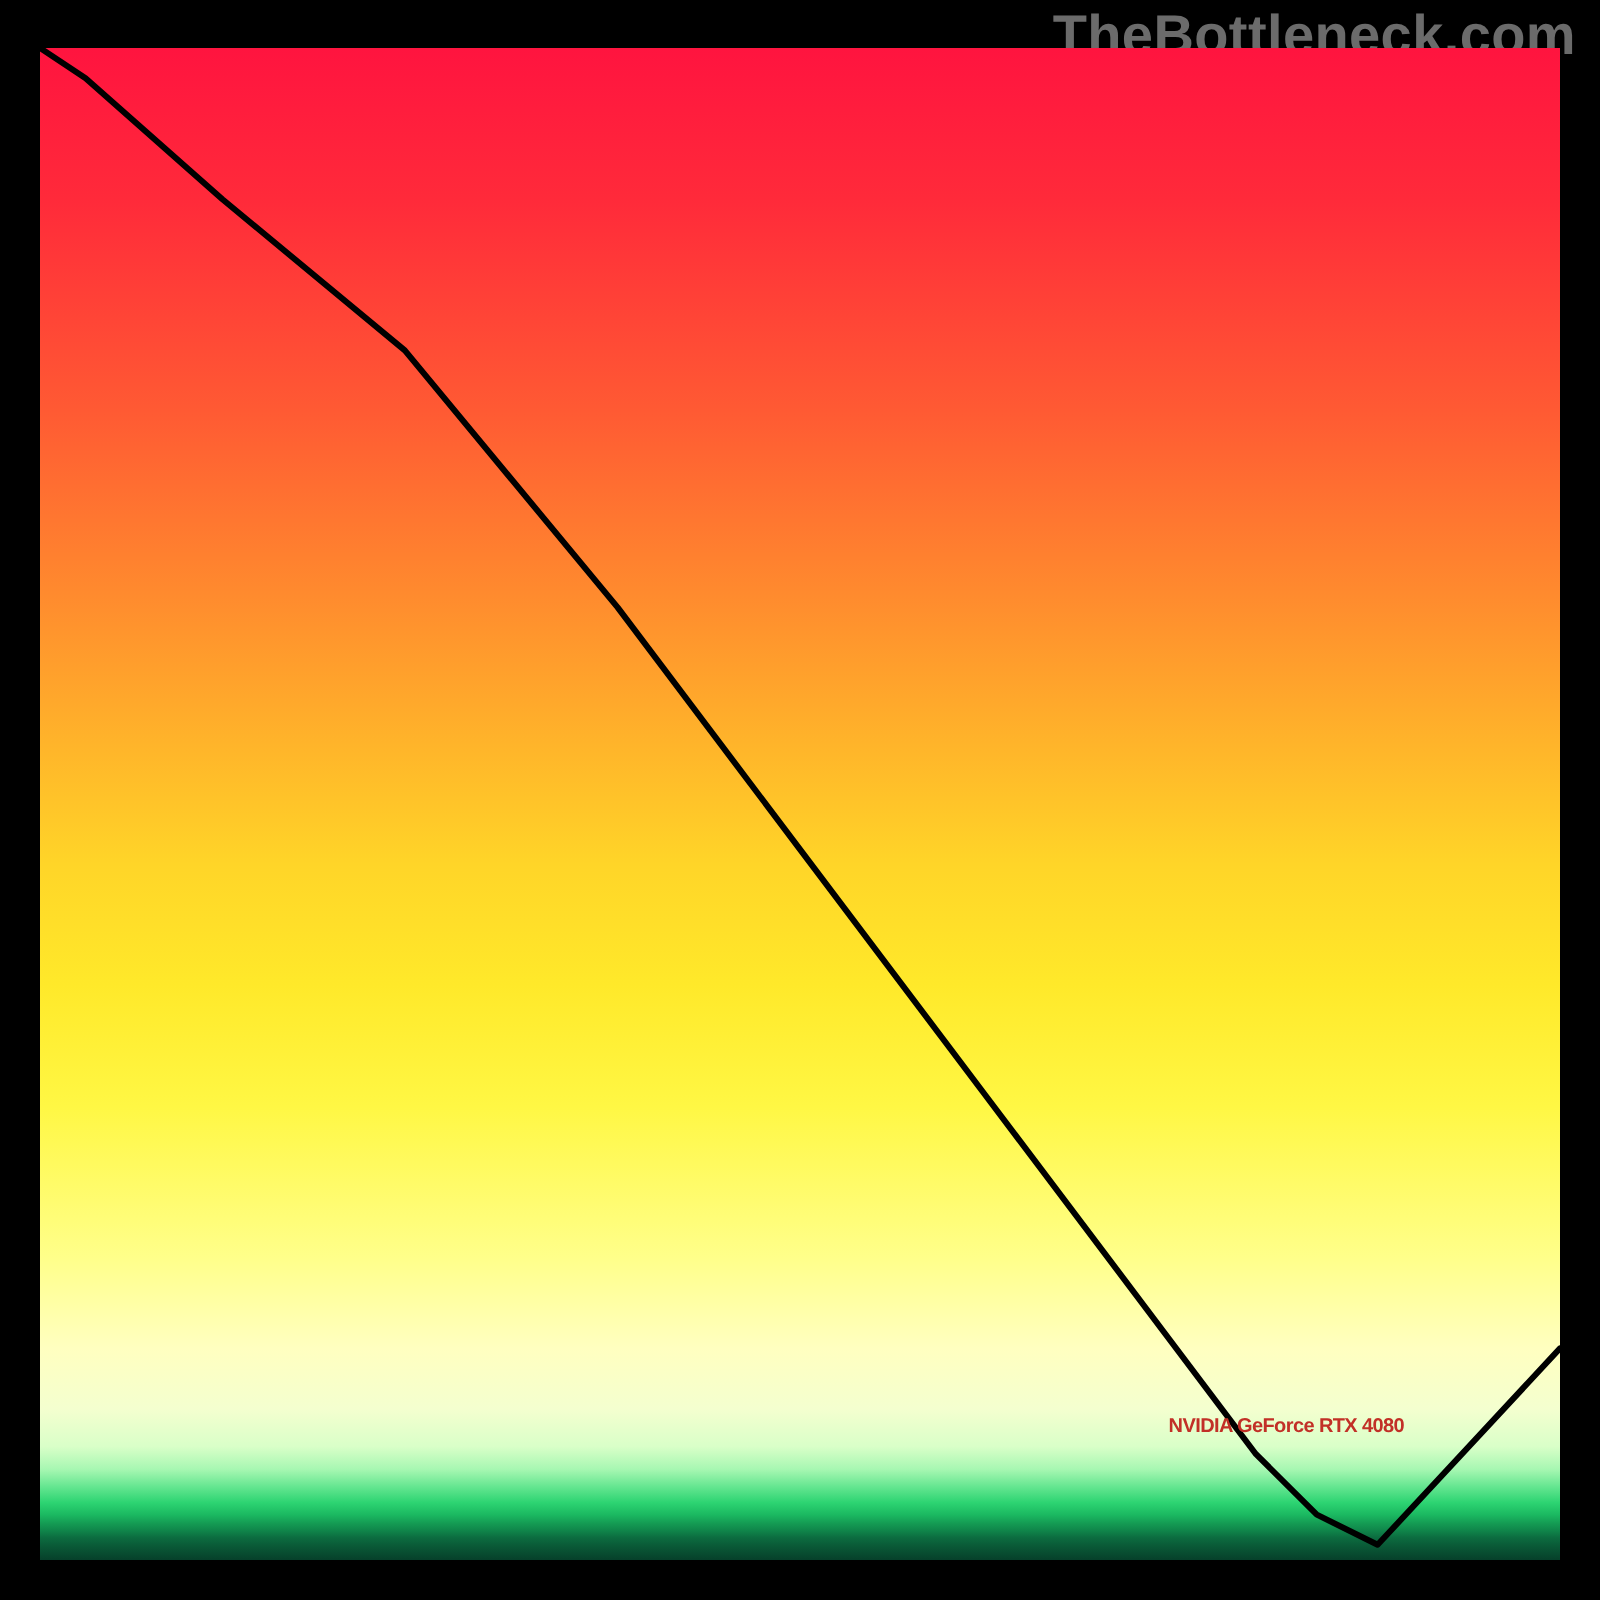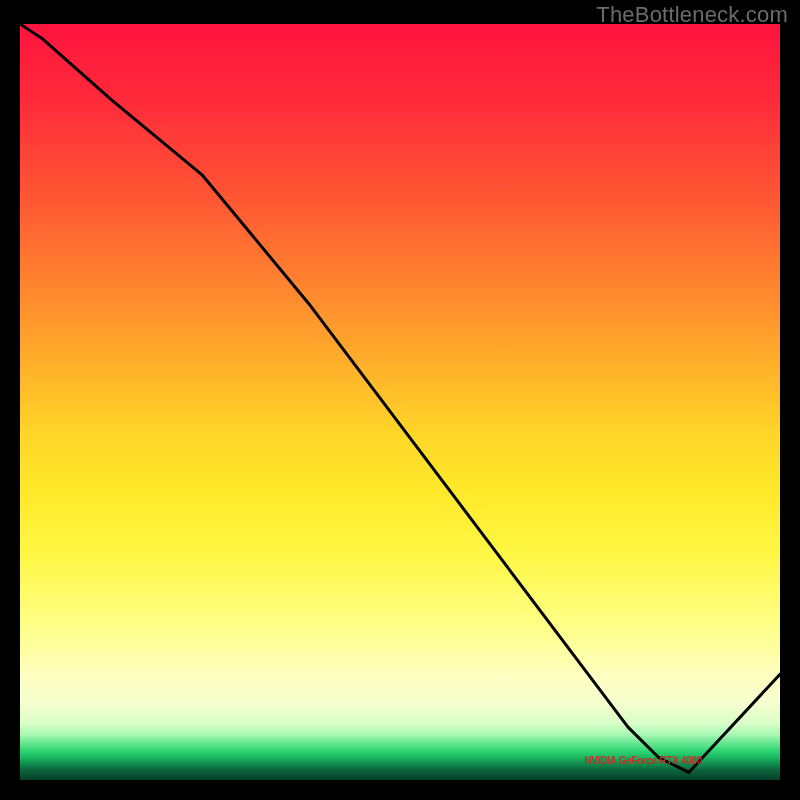--- a/index.html
+++ b/index.html
@@ -8,22 +8,22 @@
     position: relative;
     width: 800px;
     height: 800px;
     background: #000;
   }
   .watermark {
     position: absolute;
     top: 2px;
     right: 12px;
     font-family: Arial, Helvetica, sans-serif;
-    font-size: 22px;
-    font-weight: 400;
+    font-size: 28px;
+    font-weight: 700;
     color: #6b6b6b;
     letter-spacing: 0.2px;
   }
   .plot {
     position: absolute;
     left: 20px;
     top: 24px;
     width: 760px;
     height: 756px;
     background: linear-gradient(
@@ -72,15 +72,15 @@
 </head>
 <body>
 
 <div class="frame">
   <div class="watermark">TheBottleneck.com</div>
 
   <div class="plot">
     <svg class="line-layer" id="line-svg" viewBox="0 0 760 756" preserveAspectRatio="none">
       <path id="curve-path" d="M0.0 0.0 L22.8 15.1 L91.2 75.6 L182.4 151.2 L288.8 279.7 L380.0 400.7 L471.2 521.6 L562.4 642.6 L608.0 703.1 L638.4 733.3 L668.8 748.4 L760.0 650.2" fill="none" stroke="#000" stroke-width="3" stroke-linejoin="round" stroke-linecap="round"></path>
     </svg>
-    <div id="anno" class="annotation" style="left: 623.2px; top: 731px;">NVIDIA GeForce RTX 4080</div>
+    <div id="anno" class="annotation" style="left: 623.2px; top: 684px;">NVIDIA GeForce RTX 4080</div>
   </div>
 </div>
 
 </body></html>

